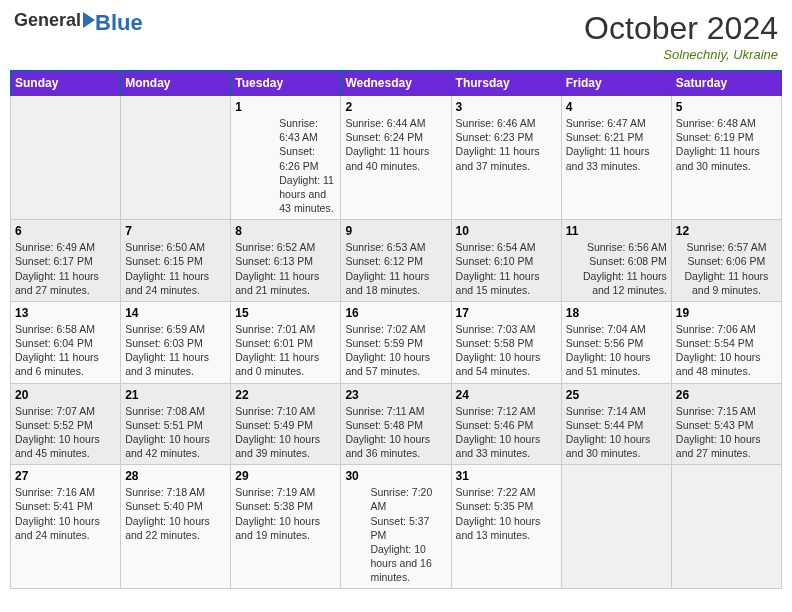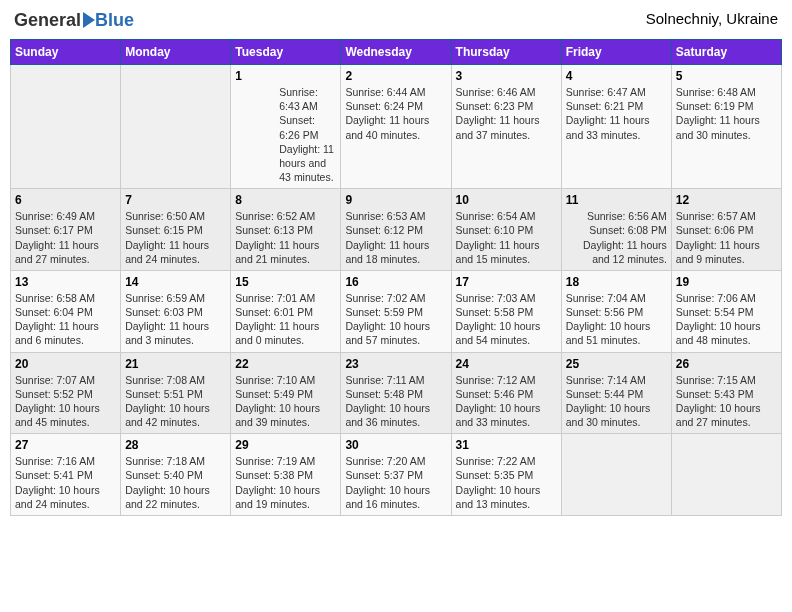--- a/index.html
+++ b/index.html
@@ -25,21 +25,21 @@
     .logo-top {
       display: flex;
       align-items: center;
     }
     .logo-general {
       font-size: 18px;
       font-weight: bold;
       color: #333;
     }
     .logo-blue {
-      font-size: 18px;
+      font-size: 22px;
       font-weight: bold;
       color: #2a6db5;
     }
     .logo-arrow {
       width: 0;
       height: 0;
       border-left: 12px solid #2a6db5;
       border-top: 8px solid transparent;
       border-bottom: 8px solid transparent;
       margin-left: 2px;
@@ -47,22 +47,23 @@
     }
     .title-block {
       text-align: right;
     }
     .month-title {
       font-size: 32px;
       color: #333;
       font-weight: normal;
     }
     .location {
-      font-size: 15px;
-      color: #000000;
+      font-size: 13px;
+      color: #4d7c0f;
+      font-style: italic;
     }
     .calendar {
       width: 100%;
       border-collapse: collapse;
       font-size: 11px;
     }
     .calendar thead th {
       background: #6d28d9;
       color: #fff;
       padding: 5px 4px;
@@ -105,20 +106,21 @@
 
 <div class="header">
   <div class="logo">
     <div class="logo-top">
       <span class="logo-general">General</span>
       <div class="logo-arrow"></div>
     </div>
     <span class="logo-blue">Blue</span>
   </div>
   <div class="title-block">
+    <div class="month-title">October 2024</div>
     <div class="location">Solnechniy, Ukraine</div>
   </div>
 </div>
 
 <table class="calendar">
   <thead>
     <tr>
     <th>Sunday</th>
         <th>Monday</th>
         <th>Tuesday</th>
@@ -195,21 +197,21 @@
 Daylight: 11 hours and 15 minutes.</div>
         </td>
         <td>
           <span class="day-num">11</span>
           <div class="day-info" style="white-space: pre-line; text-align: right;">Sunrise: 6:56 AM
 Sunset: 6:08 PM
 Daylight: 11 hours and 12 minutes.</div>
         </td>
         <td>
           <span class="day-num">12</span>
-          <div class="day-info" style="white-space: pre-line;">Sunrise: 6:57 AM
+          <div class="day-info" style="white-space: pre-line; text-align: center;">Sunrise: 6:57 AM
 Sunset: 6:06 PM
 Daylight: 11 hours and 9 minutes.</div>
         </td>
       </tr>
       <tr>
         <td>
           <span class="day-num">13</span>
           <div class="day-info" style="white-space: pre-line;">Sunrise: 6:58 AM
 Sunset: 6:04 PM
 Daylight: 11 hours and 6 minutes.</div>
@@ -309,21 +311,21 @@
 Daylight: 10 hours and 22 minutes.</div>
         </td>
         <td>
           <span class="day-num">29</span>
           <div class="day-info" style="white-space: pre-line;">Sunrise: 7:19 AM
 Sunset: 5:38 PM
 Daylight: 10 hours and 19 minutes.</div>
         </td>
         <td>
           <span class="day-num">30</span>
-          <div class="day-info" style="white-space: pre-line;">Sunrise: 7:20 AM
+          <div class="day-info" style="white-space: pre-line; margin-left: 25px;">Sunrise: 7:20 AM
 Sunset: 5:37 PM
 Daylight: 10 hours and 16 minutes.</div>
         </td>
         <td>
           <span class="day-num">31</span>
           <div class="day-info" style="white-space: pre-line;">Sunrise: 7:22 AM
 Sunset: 5:35 PM
 Daylight: 10 hours and 13 minutes.</div>
         </td>
         <td class="empty-cell"></td>

